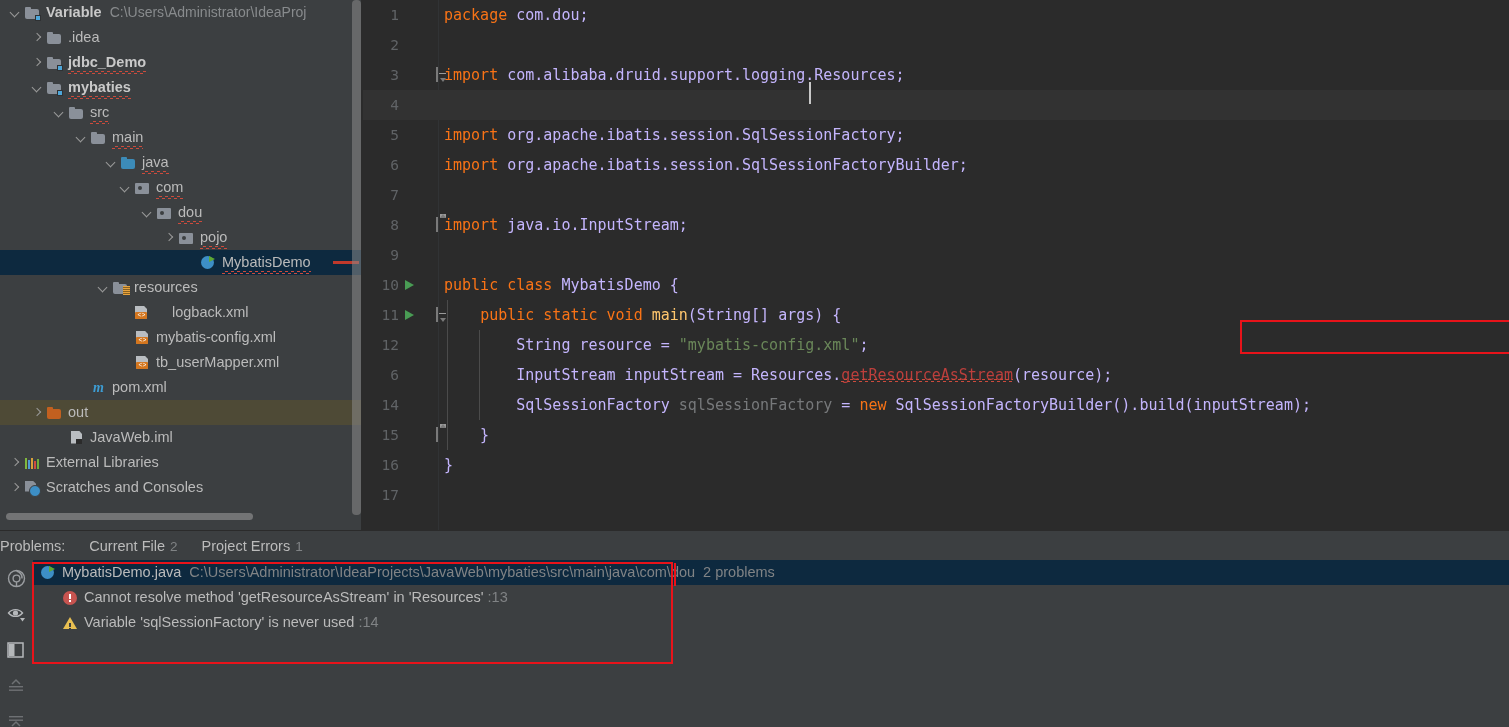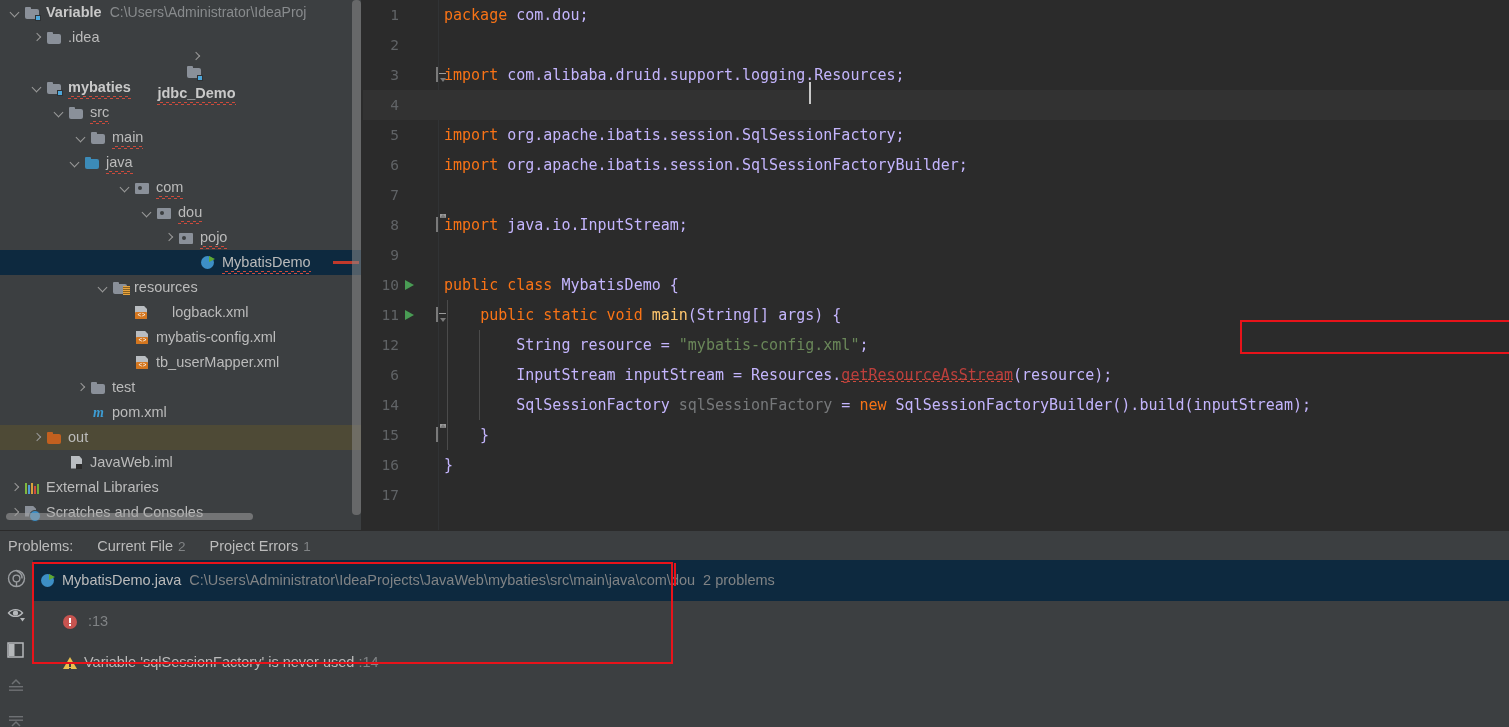--- a/index.html
+++ b/index.html
@@ -225,37 +225,37 @@
   
   #bottom {
     position:absolute; left:0; top:530px; width:1509px; height:197px;
     background:#3c3f41;
   }
   #bottom-top-sep { position:absolute; left:0; top:0; width:1509px; height:1px; background:#2b2b2b; }
   #problems-header {
     position:absolute; left:0; top:2px; height:28px; width:100%;
     display:flex; align-items:center; font-size:14.5px; color:#bbbbbb;
   }
-  #problems-header .lbl { margin-left:8px; }
+  #problems-header .lbl { }
   .ptab { margin-left:24px; display:flex; align-items:baseline; gap:5px;
           position:relative; height:28px; line-height:28px; }
   .ptab .cnt { color:#808385; font-size:13.5px; }
   .ptab.active::after {
     content:""; position:absolute; left:-4px; right:-4px; bottom:-2px;
     height:2px; background:#4a88c7;
   }
   #side-tools {
     position:absolute; left:0; top:30px; width:33px; height:167px; background:#3c3f41;
   }
   .stool { position:relative; width:33px; height:36px; }
   .stool svg { position:absolute; left:7px; top:9px; }
   #problem-list {
     position:absolute; left:33px; top:30px; right:0; bottom:0; background:#3c3f41;
   }
-  .prow { height:41px; line-height:25px; display:flex; align-items:center;
+  .prow { height:25px; line-height:25px; display:flex; align-items:center;
           font-size:14.5px; color:#bbbbbb; white-space:nowrap; }
   .prow.file { background:#0d293f; padding-left:7px; }
   .prow.item { padding-left:30px; }
   .prow .path { color:#808385; margin-left:8px; }
   .prow .ln   { color:#808385; margin-left:4px; }
   .err-ico { width:14px; height:14px; border-radius:50%; background:#c75450;
              position:relative; flex:0 0 14px; margin-right:7px; }
   .err-ico::before{ content:""; position:absolute; left:6px; top:3px;
              width:2px; height:5px; background:#fff; }
   .err-ico::after{ content:""; position:absolute; left:6px; top:9.5px;
@@ -288,21 +288,21 @@
             <i class="badge-mod"></i>
           </span>
           <span class="tree-label bold">Variable</span>
           <span class="tree-label sub">C:\Users\Administrator\IdeaProj</span>
         </div>
         <div class="tree-row" style="padding-left: 30px;">
           <span class="arrow right"></span>
           <span class="ico folder"></span>
           <span class="tree-label">.idea</span>
         </div>
-        <div class="tree-row" style="padding-left: 30px; flex-direction: column;">
+        <div class="tree-row" style="padding-left: 30px;">
           <span class="arrow right"></span>
           <span class="ico folder module">
             <i class="badge-mod"></i>
           </span>
           <span class="tree-label bold squiggle">jdbc_Demo</span>
         </div>
         <div class="tree-row" style="padding-left: 30px;">
           <span class="arrow down"></span>
           <span class="ico folder module">
             <i class="badge-mod"></i>
@@ -312,21 +312,21 @@
         <div class="tree-row" style="padding-left: 52px;">
           <span class="arrow down"></span>
           <span class="ico folder"></span>
           <span class="tree-label squiggle">src</span>
         </div>
         <div class="tree-row" style="padding-left: 74px;">
           <span class="arrow down"></span>
           <span class="ico folder"></span>
           <span class="tree-label squiggle">main</span>
         </div>
-        <div class="tree-row" style="padding-left: 68px;">
+        <div class="tree-row" style="padding-left: 104px;">
           <span class="arrow down"></span>
           <span class="ico folder blue"></span>
           <span class="tree-label squiggle">java</span>
         </div>
         <div class="tree-row" style="padding-left: 118px;">
           <span class="arrow down"></span>
           <span class="ico pkg"></span>
           <span class="tree-label squiggle">com</span>
         </div>
         <div class="tree-row" style="padding-left: 140px;">
@@ -365,25 +365,20 @@
             <i class="xml-gl">&lt;&gt;</i>
           </span>
           <span class="tree-label">mybatis-config.xml</span>
         </div>
         <div class="tree-row" style="padding-left: 118px;">
           <span class="arrow"></span>
           <span class="ico xml">
             <i class="xml-gl">&lt;&gt;</i>
           </span>
           <span class="tree-label">tb_userMapper.xml</span>
-        </div>
-        <div class="tree-row" style="padding-left: 74px;">
-          <span class="arrow right"></span>
-          <span class="ico folder"></span>
-          <span class="tree-label">test</span>
         </div>
         <div class="tree-row" style="padding-left: 74px;">
           <span class="arrow"></span>
           <span class="ico maven">m</span>
           <span class="tree-label">pom.xml</span>
         </div>
         <div class="tree-row hovered" style="padding-left: 30px;">
           <span class="arrow right"></span>
           <span class="ico folder orange"></span>
           <span class="tree-label">out</span>
@@ -489,20 +484,21 @@
 
     <div id="problem-list">
       <div class="prow file">
         <span class="ico java-class"></span>
         <span>MybatisDemo.java</span>
         <span class="path">C:\Users\Administrator\IdeaProjects\JavaWeb\mybaties\src\main\java\com\dou</span>
         <span class="path">2 problems</span>
       </div>
       <div class="prow item">
         <span class="err-ico"></span>
+        <span>Cannot resolve method 'getResourceAsStream' in 'Resources'</span>
         <span class="ln">:13</span>
       </div>
       <div class="prow item">
         <span class="warn-ico"></span>
         <span>Variable 'sqlSessionFactory' is never used</span>
         <span class="ln">:14</span>
       </div>
     </div>
 
     <div id="anno-problems"></div>

